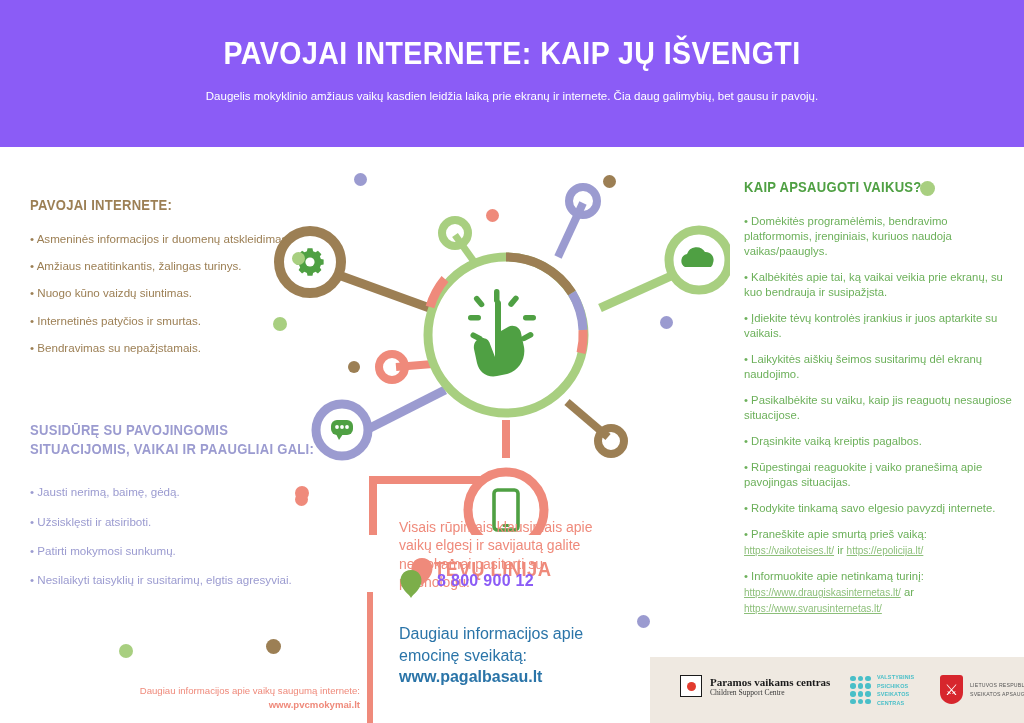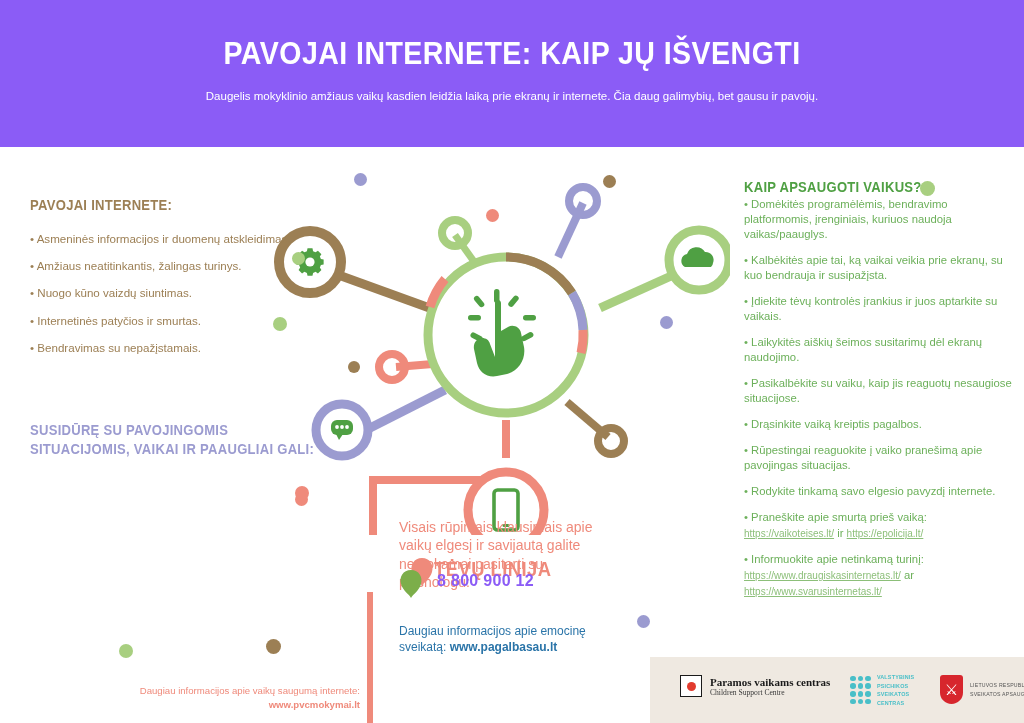--- a/index.html
+++ b/index.html
@@ -70,21 +70,21 @@
     list-style: none;
     color: #9b9bd0;
     font-size: 11.6px;
     line-height: 1.42;
     margin-bottom: 13px;
   }
 
   
   .right-col { position: absolute; left: 744px; top: 178px; width: 272px; }
   .h-protect { color: #4fa043; }
-  .list-protect { }
+  .list-protect { margin-top: 17px; }
   .list-protect li {
     list-style: none;
     color: #6cb05a;
     font-size: 11.3px;
     line-height: 1.33;
     margin-bottom: 11px;
   }
   .list-protect a {
     color: #8cbf79;
     font-size: 10px;
@@ -92,21 +92,21 @@
   }
   .lnk-line { display: block; margin-top: 1px; }
 
   
   .center-note {
     position: absolute; left: 399px; top: 518px; width: 215px;
     color: #ef8a7b; font-size: 14px; line-height: 1.32;
   }
   .center-note2 {
     position: absolute; left: 399px; top: 623px; width: 210px;
-    color: #2a74a8; font-size: 12px; line-height: 1.35;
+    color: #2a74a8; font-size: 16px; line-height: 1.35;
   }
   .center-note2 b { font-weight: 700; }
 
   
   .tevu-logo { position: absolute; left: 398px; top: 556px; width: 160px; height: 46px; }
   .tevu-word {
     position: absolute; left: 36px; top: 2px;
     font-family: "Liberation Sans Narrow", "Liberation Sans", sans-serif;
     font-weight: 700; font-size: 20px; color: #ef8a7b;
     transform: scaleX(0.92); transform-origin: left center;
@@ -273,20 +273,26 @@
       <li>• Asmeninės informacijos ir duomenų atskleidimas.</li>
       <li>• Amžiaus neatitinkantis, žalingas turinys.</li>
       <li>• Nuogo kūno vaizdų siuntimas.</li>
       <li>• Internetinės patyčios ir smurtas.</li>
       <li>• Bendravimas su nepažįstamais.</li>
     </ul>
   </div>
 
   <div class="left-col2">
     <div class="col-heading h-situations">SUSIDŪRĘ SU PAVOJINGOMIS SITUACIJOMIS, VAIKAI IR PAAUGLIAI GALI:</div>
+    <ul class="list-situations">
+      <li>• Jausti nerimą, baimę, gėdą.</li>
+      <li>• Užsisklęsti ir atsiriboti.</li>
+      <li>• Patirti mokymosi sunkumų.</li>
+      <li>•  Nesilaikyti taisyklių ir susitarimų, elgtis agresyviai.</li>
+    </ul>
   </div>
 
   <div class="right-col">
     <div class="col-heading h-protect">KAIP APSAUGOTI VAIKUS?</div>
     <ul class="list-protect">
       <li>• Domėkitės programėlėmis, bendravimo platformomis, įrenginiais, kuriuos naudoja vaikas/paauglys.</li>
       <li>• Kalbėkitės apie tai, ką vaikai veikia prie ekranų, su kuo bendrauja ir susipažįsta.</li>
       <li>• Įdiekite tėvų kontrolės įrankius ir juos aptarkite su vaikais.</li>
       <li>• Laikykitės aiškių šeimos susitarimų dėl ekranų naudojimo.</li>
       <li>• Pasikalbėkite su vaiku, kaip jis reaguotų nesaugiose situacijose.</li>

